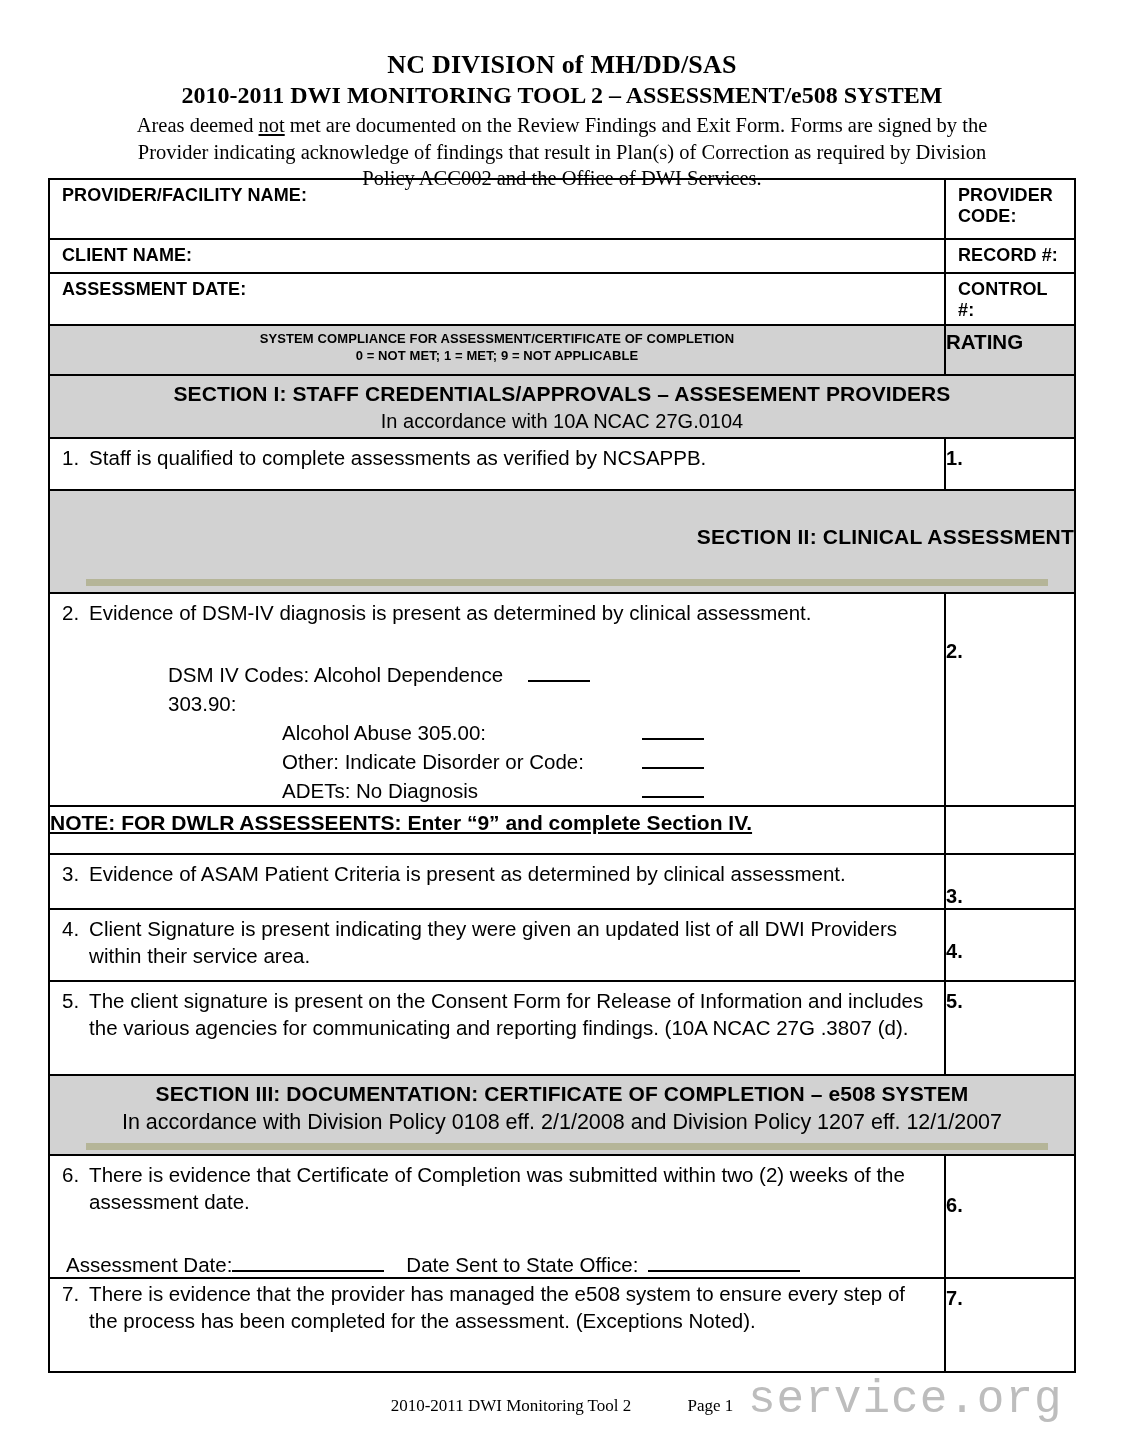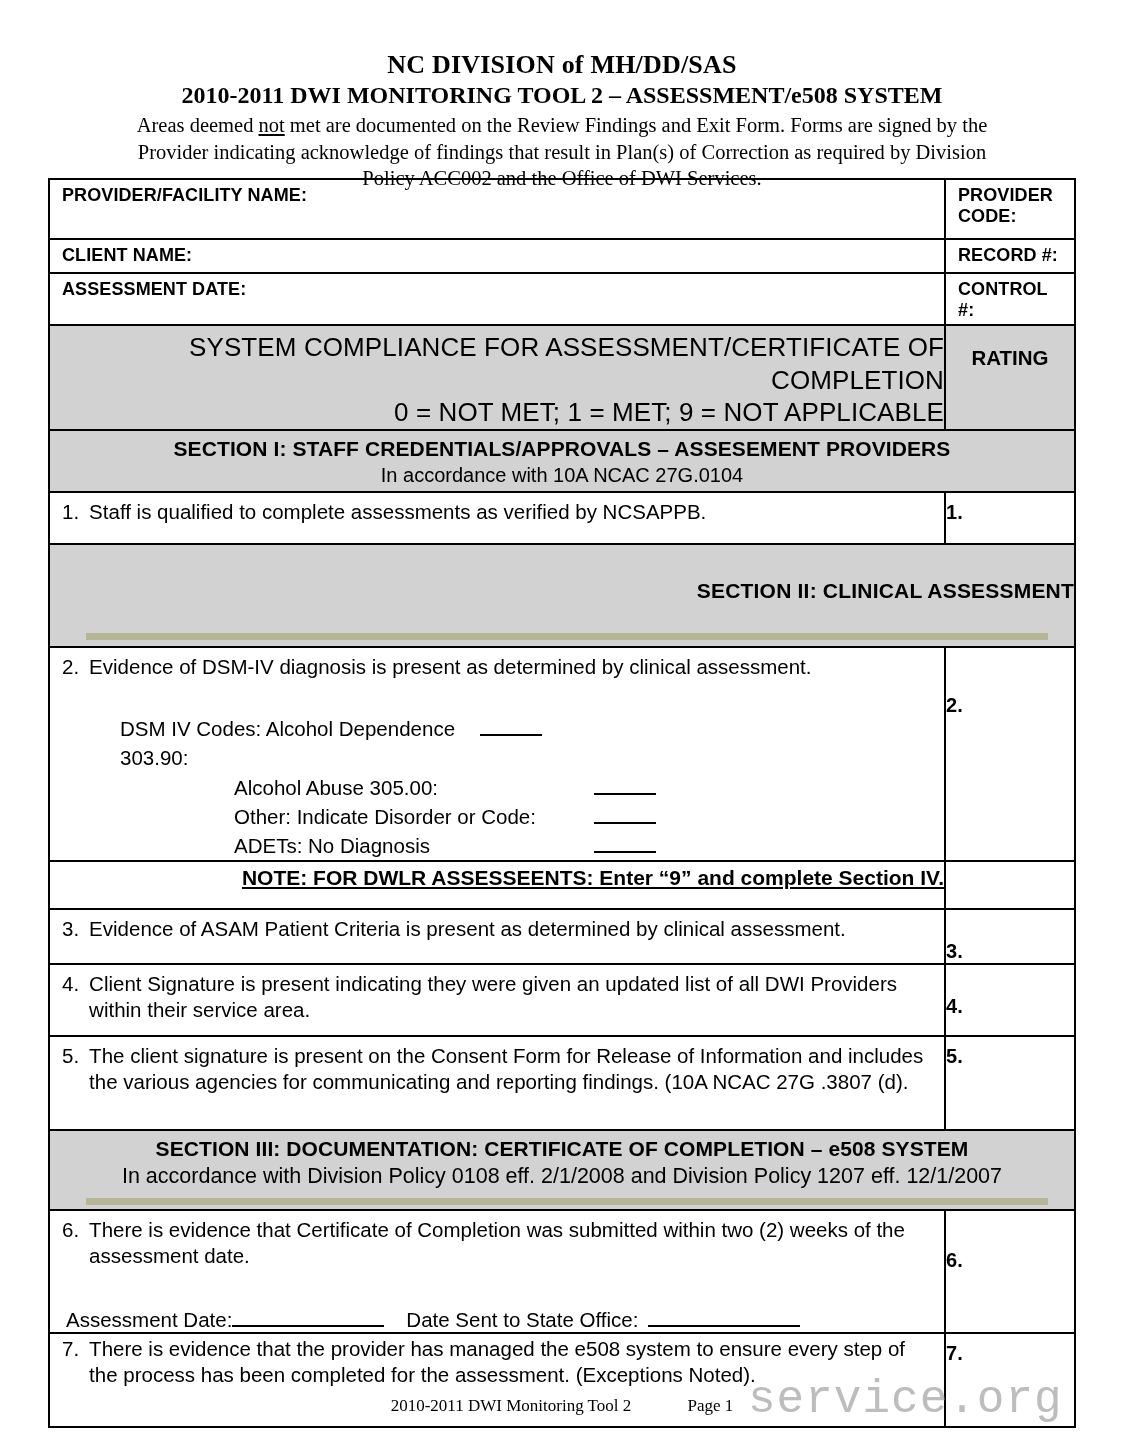--- a/index.html
+++ b/index.html
@@ -83,31 +83,30 @@
   .rating-cell {
     font-size: 20px;
     font-weight: bold;
     padding: 10px 0 0 14px;
   }
   .rating-cell.mid { padding-top: 46px; }
   .rating-cell.low { padding-top: 30px; }
   .rating-cell.tiny { padding-top: 8px; }
 
   .hdr-center {
-    text-align: right;
-    font-weight: normal;
-    font-size: 26px;
+    text-align: center;
+    font-weight: bold;
+    font-size: 13px;
     line-height: 1.25;
     letter-spacing: 0.1px;
   }
   .hdr-rating {
-    text-align: center;
     font-weight: bold;
     font-size: 20.5px;
-    padding-top: 20px;
+    padding-top: 4px;
   }
 
   
   .dwlr-row-inner {
     position: relative;
     padding: 18px 26px 10px 32px;
     font-size: 26px;
     line-height: 1.2;
     display: flex;
     align-items: center;
@@ -167,44 +166,43 @@
   .item-row { display: flex; }
   .item-num {
     flex: 0 0 auto;
     padding-right: 10px;
   }
   .item-body { flex: 1 1 auto; }
 
   
   .dsm-wrap {
     margin-top: 26px;
-    margin-left: 70px;
+    margin-left: 118px;
   }
   .dsm-line {
     display: flex;
     align-items: baseline;
     line-height: 1.42;
     font-size: 20.5px;
   }
   .dsm-key { width: 360px; flex: 0 0 360px; }
   .dsm-key.indent { padding-left: 114px; width: 360px; flex: 0 0 360px; }
   .dsm-blank {
     display: inline-block;
     width: 62px;
     border-bottom: 2px solid #000;
     height: 0.95em;
   }
 
   .note-line {
-    text-align: right;
+    text-align: left;
     font-weight: bold;
     font-size: 21px;
     margin-top: 24px;
     margin-bottom: 6px;
-    padding-left: 28px;
   }
   .note-line u { text-decoration: underline; }
 
   .date-line {
     margin-top: 28px;
     margin-left: 16px;
     font-size: 20.5px;
     display: flex;
     align-items: baseline;
   }

